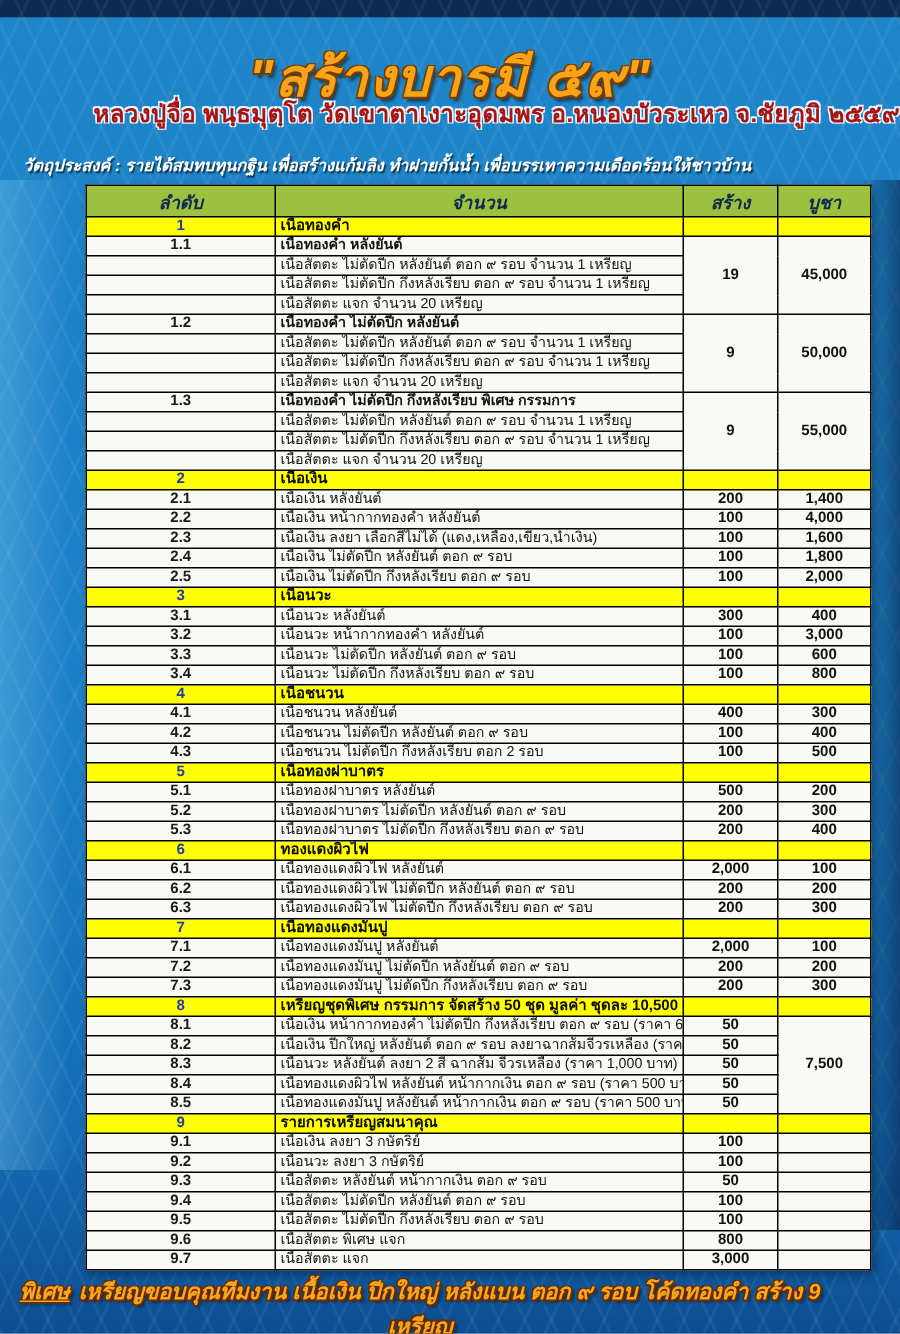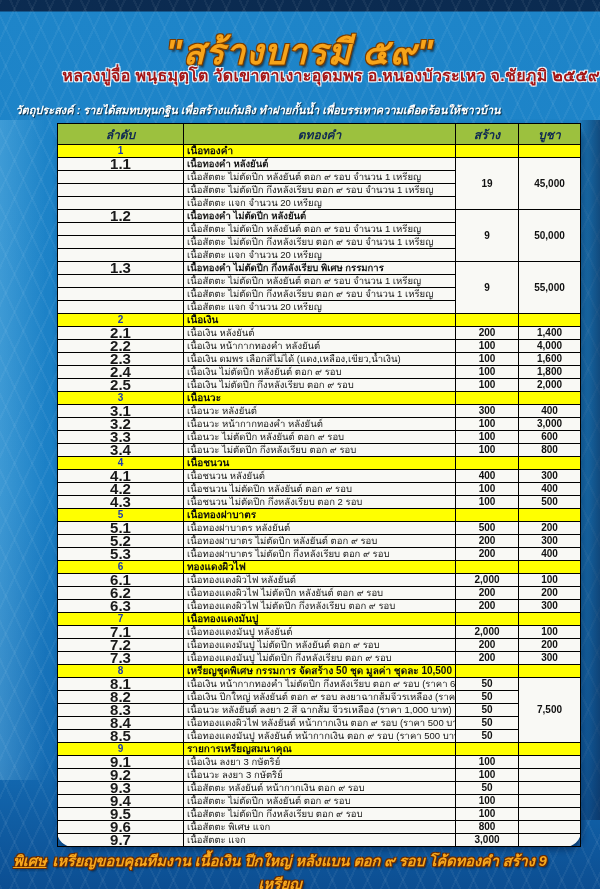--- a/index.html
+++ b/index.html
@@ -45,30 +45,29 @@
   .purpose{
     position:absolute;left:0;top:101px;width:516px;text-align:center;
     font-size:11px;font-weight:bold;font-style:italic;color:#ffffff;
     text-shadow:1px 1px 1px rgba(0,0,0,.65);
   }
   table.price{
     position:absolute;left:57px;top:123px;width:523px;
     border-collapse:collapse;table-layout:fixed;
     background:#f9f9f5;
     box-shadow:2px 3px 6px rgba(0,20,50,.45);
-    border-radius:16px;
   }
   table.price td, table.price th{border:1px solid #000;}
   table.price thead th{
     background:#9cc13e;height:20px;
     font-size:12px;font-weight:bold;font-style:italic;color:#102a52;
     padding:0;text-align:center;
   }
   table.price tbody tr{height:13px;}
-  td.no{text-align:center;font-weight:bold;font-size:15px;color:#1a1a1a;padding:0;line-height:12px;}
+  td.no{text-align:center;font-weight:bold;font-size:10px;color:#1a1a1a;padding:0;line-height:12px;}
   td.lbl{font-size:9.5px;color:#141414;padding:0 3px;white-space:nowrap;overflow:hidden;line-height:12px;}
   td.num{text-align:center;font-weight:bold;font-size:10px;color:#111;padding:0;line-height:12px;}
   tr.sec td{background:#ffff00;}
   tr.sec td.no{color:#1f3dae;font-size:10px;}
   tr.sec td.lbl{font-weight:bold;font-size:10px;color:#0d0d0d;}
   tr.head td.lbl{font-weight:bold;}
   .footer{
     position:absolute;left:0;top:849px;width:560px;text-align:center;
     font-size:14.5px;font-weight:bold;font-style:italic;
     color:#f8a81c;
@@ -90,21 +89,21 @@
   <table class="price">
     <colgroup>
       <col style="width:126px">
       <col style="width:272px">
       <col style="width:63px">
       <col style="width:62px">
     </colgroup>
     <thead>
       <tr>
         <th>ลำดับ</th>
-        <th>ดทองคำ</th>
+        <th>จำนวน</th>
         <th>สร้าง</th>
         <th>บูชา</th>
       </tr>
     </thead>
     <tbody>
         <tr class="sec">
           <td class="no">1</td>
           <td class="lbl">เนื้อทองคำ</td>
           <td class="num"></td>
           <td class="num"></td>
@@ -176,21 +175,21 @@
           <td class="num">1,400</td>
         </tr>
         <tr class="item">
           <td class="no">2.2</td>
           <td class="lbl">เนื้อเงิน หน้ากากทองคำ หลังยันต์</td>
           <td class="num">100</td>
           <td class="num">4,000</td>
         </tr>
         <tr class="item">
           <td class="no">2.3</td>
-          <td class="lbl">เนื้อเงิน ดมพร เลือกสีไม่ได้ (แดง,เหลือง,เขียว,น้ำเงิน)</td>
+          <td class="lbl">เนื้อเงิน ลงยา เลือกสีไม่ได้ (แดง,เหลือง,เขียว,น้ำเงิน)</td>
           <td class="num">100</td>
           <td class="num">1,600</td>
         </tr>
         <tr class="item">
           <td class="no">2.4</td>
           <td class="lbl">เนื้อเงิน ไม่ตัดปีก หลังยันต์ ตอก ๙ รอบ</td>
           <td class="num">100</td>
           <td class="num">1,800</td>
         </tr>
         <tr class="item">

